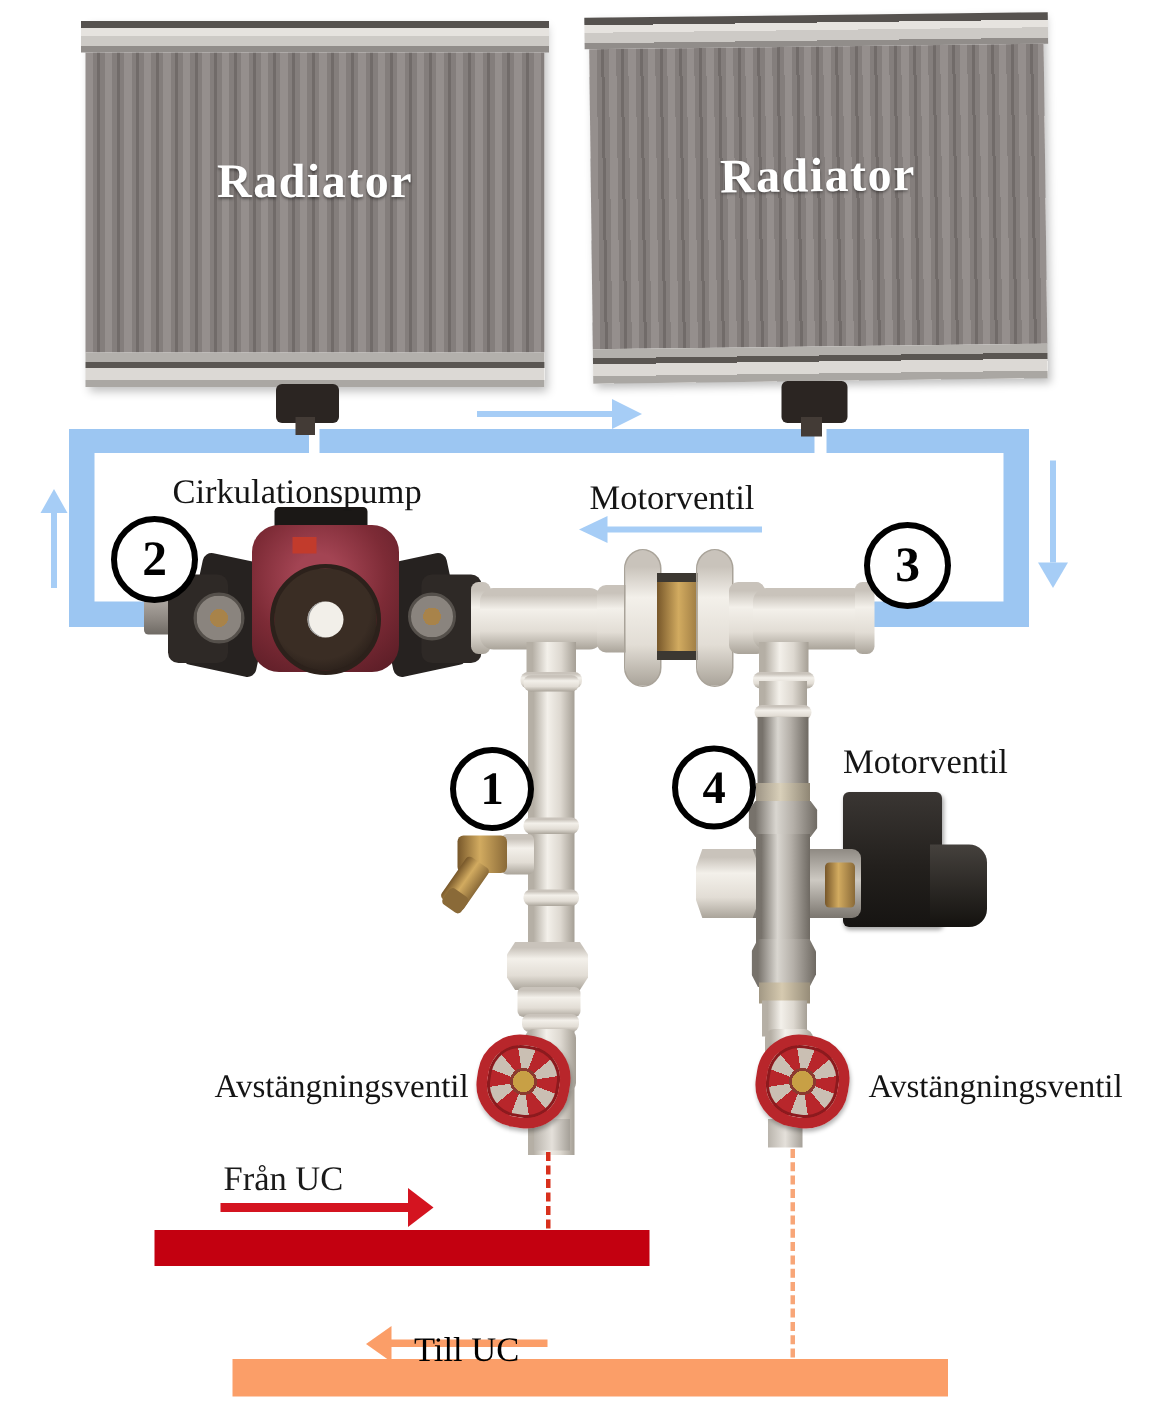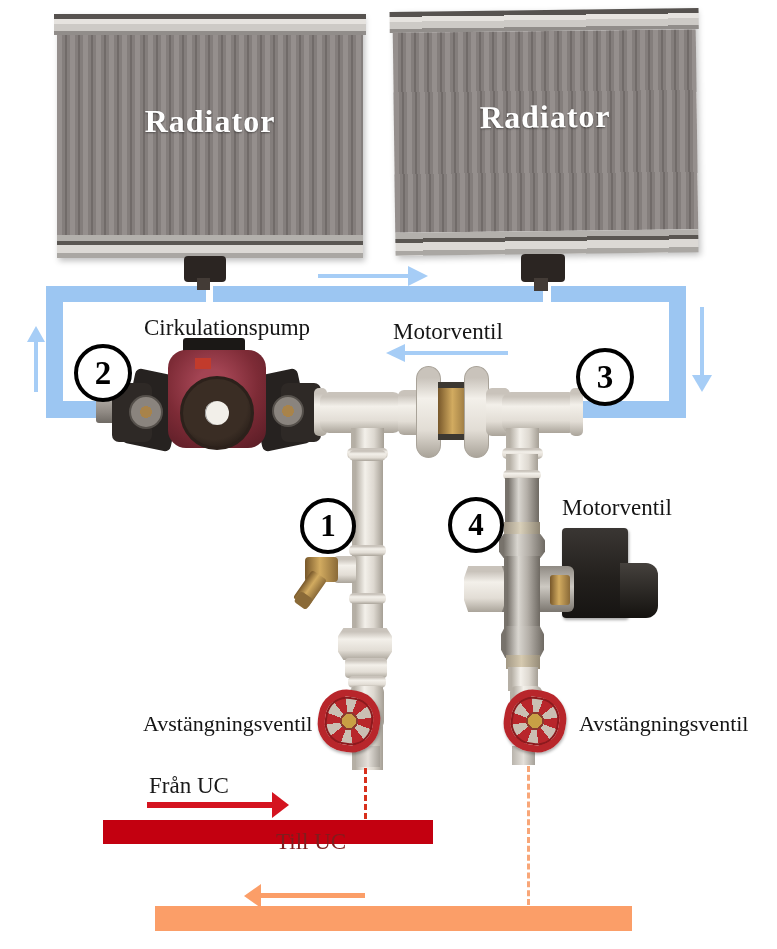--- a/index.html
+++ b/index.html
@@ -86,27 +86,27 @@
 
   <div class="bshaft" style="left:404px;top:351px;width:104px;height:4px;"></div>
   <div class="tri" style="left:386px;top:344px;border-top:9px solid transparent;border-bottom:9px solid transparent;border-right:19px solid var(--arrow-blue);"></div>
 
   <div class="bshaft" style="left:34px;top:340px;width:4px;height:52px;"></div>
   <div class="tri" style="left:27px;top:326px;border-left:9px solid transparent;border-right:9px solid transparent;border-bottom:16px solid var(--arrow-blue);"></div>
 
   <div class="bshaft" style="left:700px;top:307px;width:4px;height:68px;"></div>
   <div class="tri" style="left:692px;top:375px;border-left:10px solid transparent;border-right:10px solid transparent;border-top:17px solid var(--arrow-blue);"></div>
 
-  <div class="lbl" style="left:144px;top:315px;">Cirkulationspump</div>
+  <div class="lbl" style="left:115px;top:315px;">Cirkulationspump</div>
   <div class="lbl" style="left:393px;top:319px;">Motorventil</div>
   <div class="lbl" style="left:562px;top:495px;">Motorventil</div>
   <div class="lbl" style="left:143px;top:711px;font-size:22px;">Avstängningsventil</div>
   <div class="lbl" style="left:579px;top:711px;font-size:22px;">Avstängningsventil</div>
   <div class="lbl" style="left:149px;top:773px;color:#1a1a1a;">Från UC</div>
-  <div class="lbl" style="left:276px;top:829px;color:#7f1d1d;">Till UC</div>
+  <div class="lbl" style="left:276px;top:887px;color:#000000;">Till UC</div>
 
   <div class="marker" style="left:74px;top:344px;">2</div>
   <div class="marker" style="left:576px;top:348px;">3</div>
   <div class="marker" style="left:300px;top:498px;width:48px;height:48px;font-size:31px;">1</div>
   <div class="marker" style="left:448px;top:497px;width:48px;height:48px;font-size:31px;">4</div>
 
   <div class="abs" style="left:95px;top:338px;width:248px;height:130px;z-index:2;">
     <div class="pump-part" style="left:33px;top:34px;width:50px;height:76px;background:#262220;border-radius:6px;transform:rotate(12deg);"></div>
     <div class="pump-part" style="left:160px;top:34px;width:50px;height:76px;background:#262220;border-radius:6px;transform:rotate(-12deg);"></div>
     <div class="pump-part" style="left:1px;top:59px;width:28px;height:26px;background:linear-gradient(180deg,#b4aea8,#8e8882 60%,#6f6a64);border-radius:3px;"></div>

